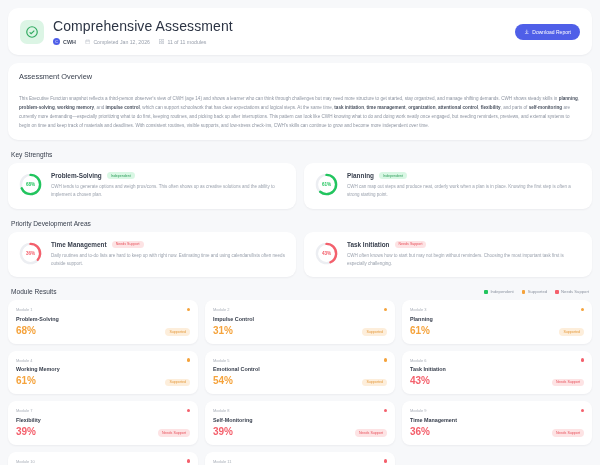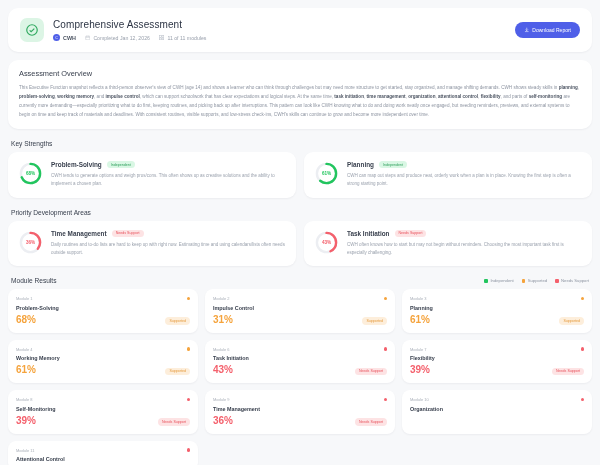--- a/index.html
+++ b/index.html
@@ -16,42 +16,42 @@
     background:#fff; border-radius:10px; padding:10px 12px;
     display:flex; align-items:center; gap:9px;
     box-shadow:0 1px 2px rgba(16,24,40,.05);
   }
   .check-badge {
     width:24px; height:24px; border-radius:7px; background:#dcf5e5;
     display:flex; align-items:center; justify-content:center; flex:0 0 auto;
   }
   .check-badge svg { width:14px; height:14px; }
   .hdr-text { flex:1 1 auto; min-width:0; }
-  .hdr-title { font-size:10px; color:#2c3444; letter-spacing:.1px; }
+  .hdr-title { font-size:14px; color:#2c3444; letter-spacing:.1px; }
   .hdr-meta { display:flex; align-items:center; gap:9px; margin-top:4px; }
   .meta-item { display:flex; align-items:center; gap:3px; font-size:5.2px; color:#9aa1ad; white-space:nowrap; }
   .initials-dot {
     width:7px; height:7px; border-radius:50%; background:#4f5fe8; color:#fff;
     font-size:3.6px; display:flex; align-items:center; justify-content:center; flex:0 0 auto;
   }
   .meta-strong { font-weight:bold; color:#4a5260; font-size:5.4px; }
   .mini-icon { width:5.5px; height:5.5px; display:block; }
   .dl-btn {
     background:#4f5fe8; color:#fff; border:none; border-radius:8px;
     font-size:5px; padding:5px 9px; display:flex; align-items:center; gap:3px;
     font-family:"Liberation Sans", sans-serif; cursor:pointer; white-space:nowrap;
   }
   .dl-btn svg { width:5.5px; height:5.5px; }
 
   
   .panel {
     background:#fff; border-radius:10px; padding:9px 11px; margin-top:8px;
     box-shadow:0 1px 2px rgba(16,24,40,.05);
   }
-  .panel-title { font-size:7.4px; color:#39404e; margin-bottom:6px; }
+  .panel-title { font-size:7.4px; color:#39404e; margin-bottom:14px; }
   .overview-body { font-size:4.6px; line-height:1.95; color:#8d94a1; text-align:left; }
   .overview-body b { color:#4b5361; }
 
   
   .section-head { font-size:6.6px; color:#39404e; margin:11px 0 5px 3px; }
   .section-head-row { display:flex; align-items:center; justify-content:space-between; margin:11px 3px 5px 3px; }
   .legend { display:flex; align-items:center; gap:8px; }
   .legend-item { display:flex; align-items:center; gap:2.5px; font-size:4.2px; color:#8d94a1; }
   .legend-sq { width:3.5px; height:3.5px; border-radius:1px; }
 
@@ -269,20 +269,31 @@
       <span class="mod-dot" style="background:#f5a33c"></span>
     </div>
     <div class="mod-name">Working Memory</div>
     <div class="mod-foot">
       <span class="mod-score" style="color:#f5a33c">61%</span>
       <span class="pill pill-sup">Supported</span>
     </div>
       </div>
       <div class="mod-card">
     <div class="mod-head">
+      <span class="mod-num">Module 5</span>
+      <span class="mod-dot" style="background:#f5a33c"></span>
+    </div>
+    <div class="mod-name">Emotional Control</div>
+    <div class="mod-foot">
+      <span class="mod-score" style="color:#f5a33c">54%</span>
+      <span class="pill pill-sup">Supported</span>
+    </div>
+      </div>
+      <div class="mod-card">
+    <div class="mod-head">
       <span class="mod-num">Module 6</span>
       <span class="mod-dot" style="background:#f4606c"></span>
     </div>
     <div class="mod-name">Task Initiation</div>
     <div class="mod-foot">
       <span class="mod-score" style="color:#f4606c">43%</span>
       <span class="pill pill-need">Needs Support</span>
     </div>
       </div>
       <div class="mod-card">

